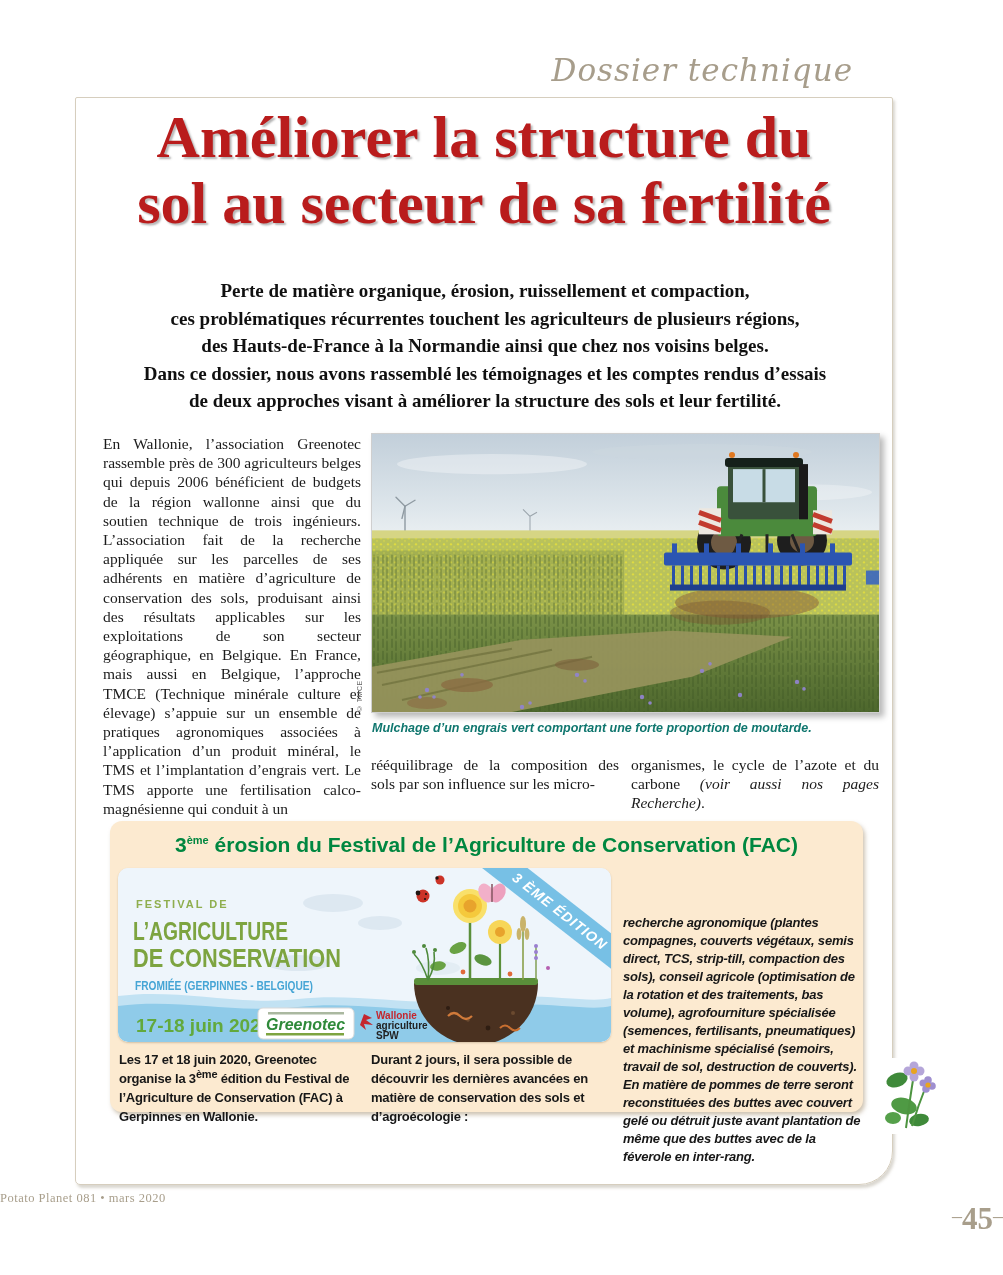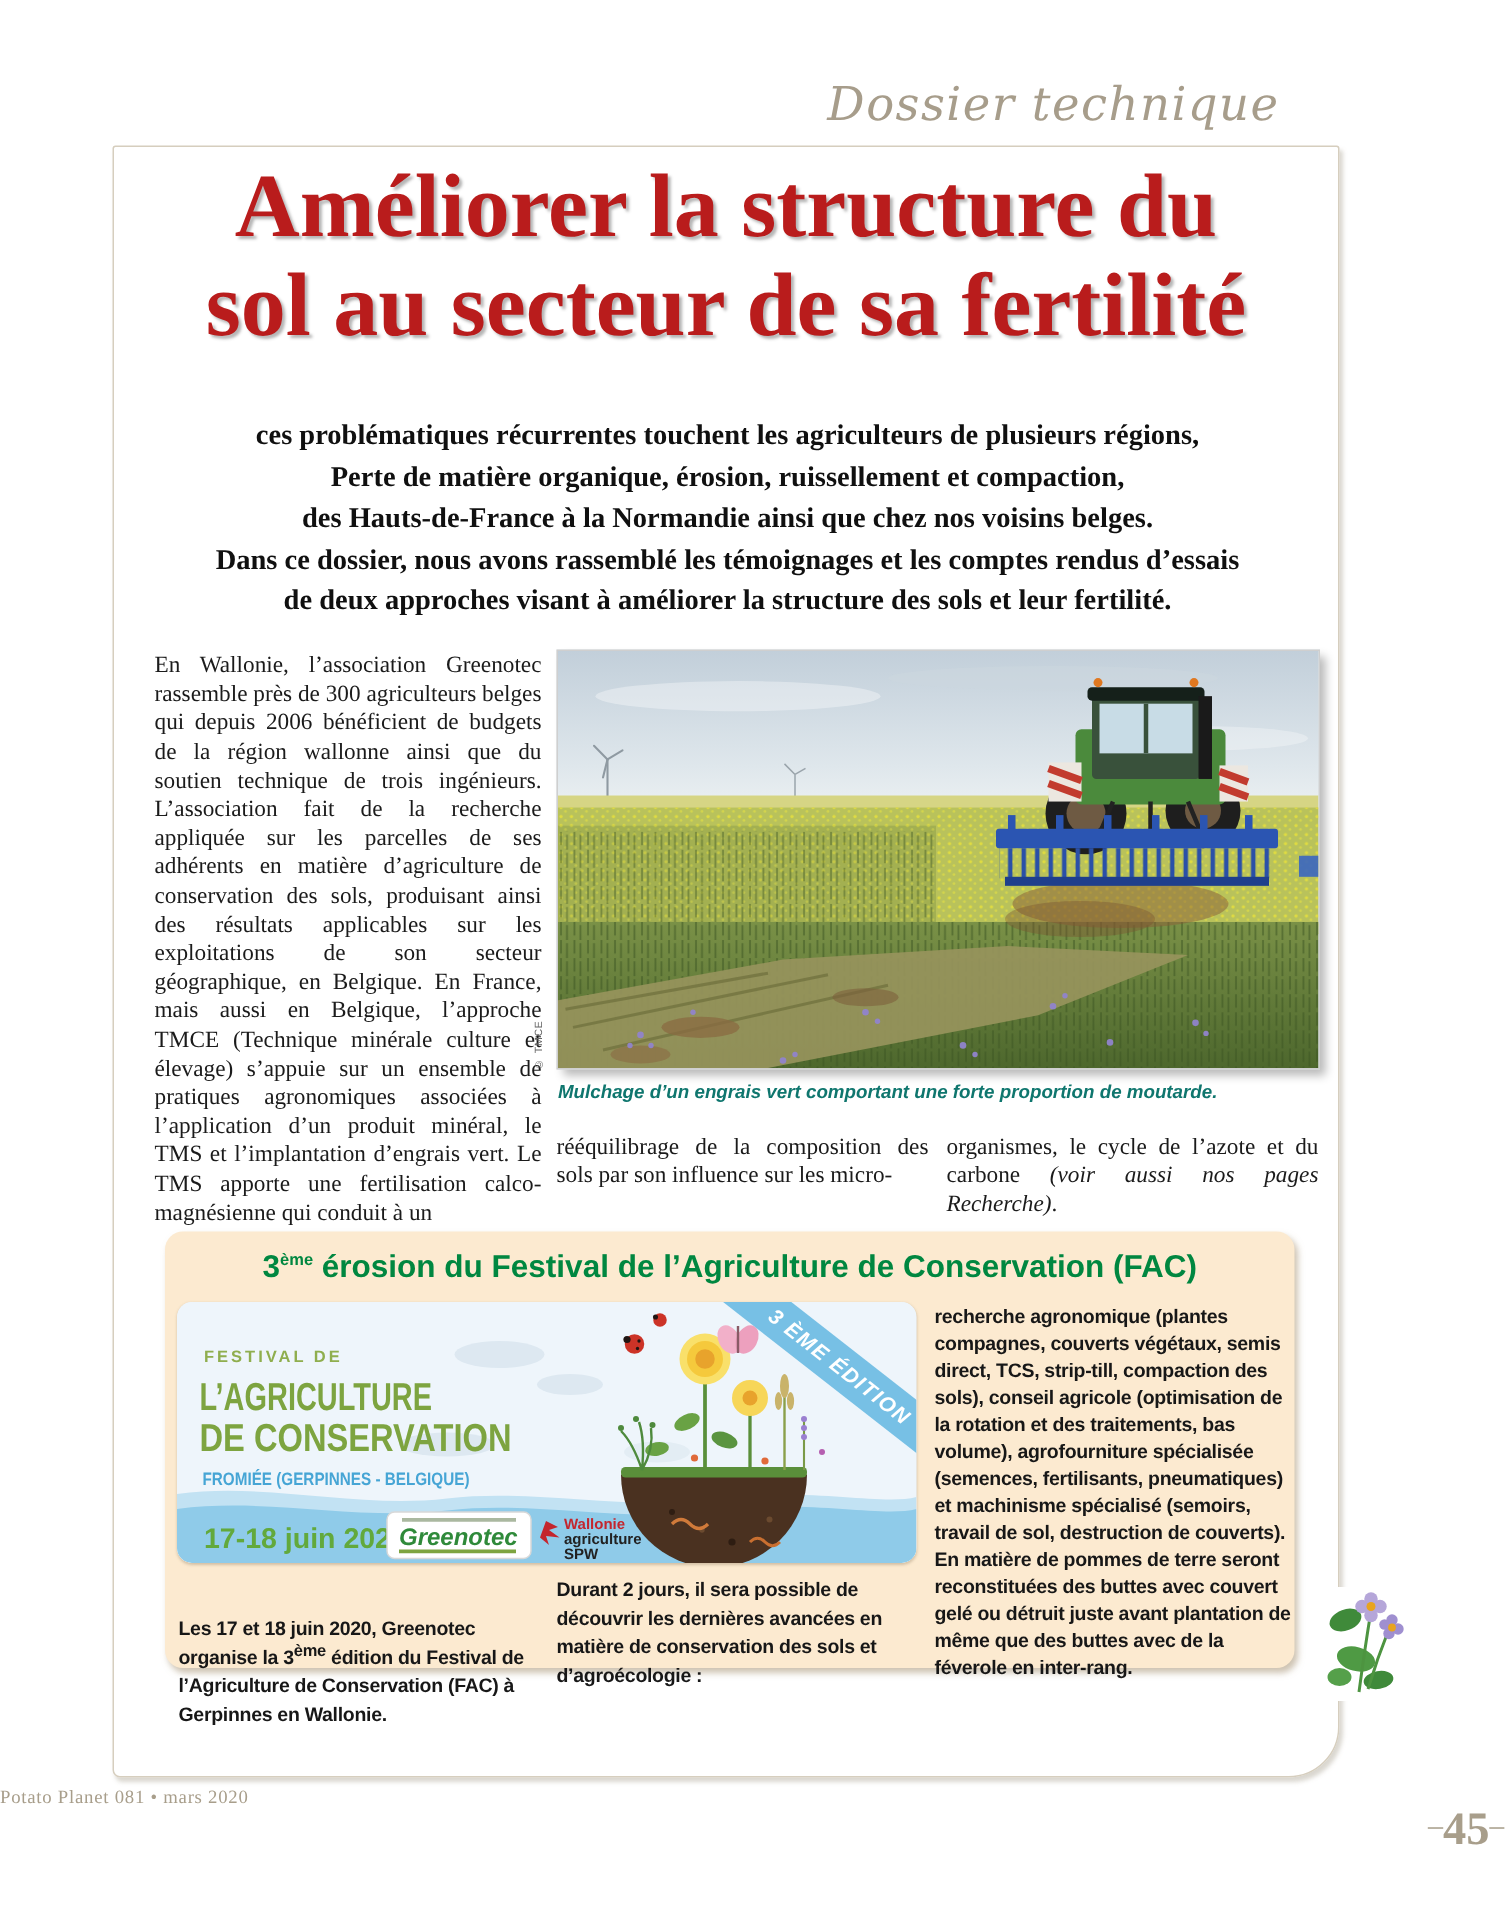--- a/index.html
+++ b/index.html
@@ -66,23 +66,23 @@
   .poster{
     position:absolute;left:118px;top:868px;width:493px;height:174px;
     border-radius:10px;overflow:hidden;background:#eef5fb;
     box-shadow:0 1px 2px rgba(150,130,100,0.4);
   }
   .poster svg{display:block;width:100%;height:100%;}
   .fac-text{
     font-family:"Liberation Sans", sans-serif;font-weight:bold;
     color:#171717;letter-spacing:-0.2px;
   }
-  .fac-right{position:absolute;left:623px;top:869px;width:238px;
-    font-size:13px;line-height:18px;}
-  .fac-left{position:absolute;left:119px;top:1076px;width:246px;
+  .fac-right{position:absolute;left:623px;top:914px;width:238px;
+    font-size:13px;line-height:18px;font-style:italic;}
+  .fac-left{position:absolute;left:119px;top:1050px;width:246px;
     font-size:13px;line-height:19px;}
   .fac-mid{position:absolute;left:371px;top:1050px;width:244px;
     font-size:13px;line-height:19px;}
   .flower{
     position:absolute;left:884px;top:1058px;width:52px;height:76px;background:#fff;
   }
   .footer-line{
     position:absolute;left:0;top:1191px;width:1003px;text-align:left;
     font-size:12.5px;color:#a89e8b;letter-spacing:0.5px;
   }
@@ -98,22 +98,22 @@
 <div class="header-script">Dossier technique</div>
 
 <div class="frame"></div>
 
 <div class="title">
   <div>Améliorer la structure du</div>
   <div>sol au secteur de sa fertilité</div>
 </div>
 
 <div class="intro">
+  <div>Perte de matière organique, érosion, ruissellement et compaction,</div>
   <div>ces problématiques récurrentes touchent les agriculteurs de plusieurs régions,</div>
-  <div>Perte de matière organique, érosion, ruissellement et compaction,</div>
   <div>des Hauts-de-France à la Normandie ainsi que chez nos voisins belges.</div>
   <div>Dans ce dossier, nous avons rassemblé les témoignages et les comptes rendus d’essais</div>
   <div>de deux approches visant à améliorer la structure des sols et leur fertilité.</div>
 </div>
 
 <div class="body-col">En Wallonie, l’association Greenotec rassemble près de 300 agriculteurs belges qui depuis 2006 bénéficient de budgets de la région wallonne ainsi que du soutien technique de trois ingénieurs. L’association fait de la recherche appliquée sur les parcelles de ses adhérents en matière d’agriculture de conservation des sols, produisant ainsi des résultats applicables sur les exploitations de son secteur géographique, en Belgique. En France, mais aussi en Belgique, l’approche TMCE (Technique minérale culture et élevage) s’appuie sur un ensemble de pratiques agronomiques associées à l’application d’un produit minéral, le TMS et l’implantation d’engrais vert. Le TMS apporte une fertilisation calco-magnésienne qui conduit à un</div>
 
 <div class="photo">
   <svg viewBox="0 0 507 277" preserveAspectRatio="none">
     <defs>

